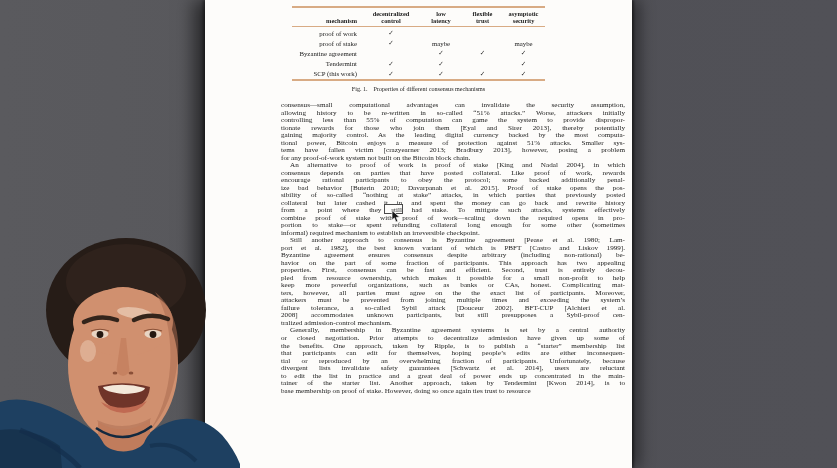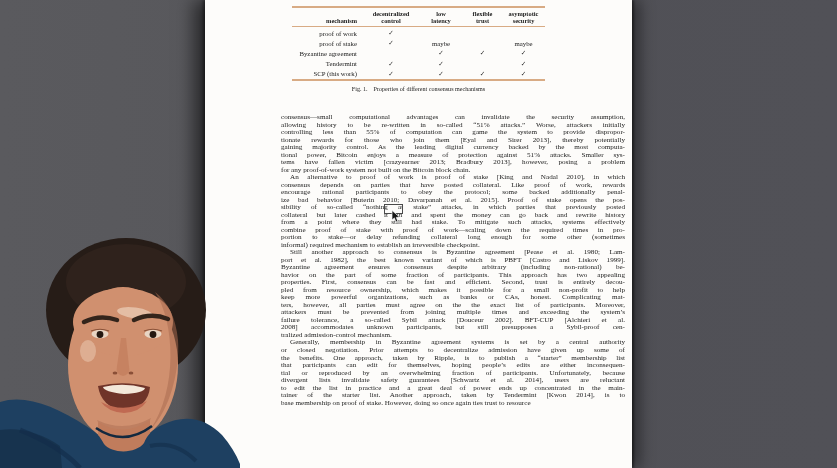--- a/index.html
+++ b/index.html
@@ -16,21 +16,21 @@
     grid-template-columns:71px 56px 44px 39px 43px;align-items:end;}
   .th{font-weight:bold;font-size:6.4px;line-height:7.2px;text-align:center;white-space:pre-line;color:#1c1c1c;padding-bottom:1px;}
   .th.c0{text-align:right;padding-right:6px;}
   .tbody{position:absolute;left:87px;top:28px;width:253px;}
   .trow{display:grid;grid-template-columns:71px 56px 44px 39px 43px;height:10.2px;align-items:center;}
   .td{text-align:center;font-size:6.8px;color:#1c1c1c;}
   .td.mech{text-align:right;padding-right:6px;}
   .td .chk{font-family:"DejaVu Sans",sans-serif;font-size:6.6px;}
   .caption{position:absolute;left:87px;top:86px;width:253px;text-align:center;font-size:6.1px;color:#222;}
   .caption .lbl{margin-right:6px;}
-  .bodytext{position:absolute;left:76px;top:114px;width:344px;color:#1b1b1b;
+  .bodytext{position:absolute;left:76px;top:102px;width:344px;color:#1b1b1b;
     font-size:7.15px;line-height:7.52px;}
   .tl{text-align:justify;text-align-last:justify;}
   .tl.last{text-align-last:left;}
   .tl.ind{text-indent:9px;}
   .selbox{position:absolute;left:179px;top:204px;width:17px;height:8px;border:0.8px solid #4a4a4a;z-index:3;}
   .cursor{position:absolute;left:186px;top:210px;z-index:4;}
   .person{position:absolute;left:0;top:230px;width:240px;height:238px;z-index:5;}
 </style>
 </head>
 <body>
@@ -98,29 +98,29 @@
 
     <div class="bodytext">
         <div class="tl">consensus—small computational advantages can invalidate the security assumption,</div>
         <div class="tl">allowing history to be re-written in so-called “51% attacks.” Worse, attackers initially</div>
         <div class="tl">controlling less than 55% of computation can game the system to provide dispropor-</div>
         <div class="tl">tionate rewards for those who join them [Eyal and Sirer 2013], thereby potentially</div>
         <div class="tl">gaining majority control. As the leading digital currency backed by the most computa-</div>
         <div class="tl">tional power, Bitcoin enjoys a measure of protection against 51% attacks. Smaller sys-</div>
         <div class="tl">tems have fallen victim [crazyearner 2013; Bradbury 2013], however, posing a problem</div>
         <div class="tl last">for any proof-of-work system not built on the Bitcoin block chain.</div>
-        <div class="tl ind">An alternative to proof of work is proof of stake [King and Nadal 2010], in which</div>
+        <div class="tl ind">An alternative to proof of work is proof of stake [King and Nadal 2004], in which</div>
         <div class="tl">consensus depends on parties that have posted collateral. Like proof of work, rewards</div>
         <div class="tl">encourage rational participants to obey the protocol; some backed additionally penal-</div>
         <div class="tl">ize bad behavior [Buterin 2010; Davarpanah et al. 2015]. Proof of stake opens the pos-</div>
         <div class="tl">sibility of so-called “nothing at stake” attacks, in which parties that previously posted</div>
         <div class="tl">collateral but later cashed it in and spent the money can go back and rewrite history</div>
         <div class="tl">from a point where they still had stake. To mitigate such attacks, systems effectively</div>
-        <div class="tl">combine proof of stake with proof of work—scaling down the required times in pro-</div>
-        <div class="tl">portion to stake—or delay refunding collateral long enough for some other (sometimes</div>
+        <div class="tl">combine proof of stake with proof of work—scaling down the required opens in pro-</div>
+        <div class="tl">portion to stake—or spent refunding collateral long enough for some other (sometimes</div>
         <div class="tl last">informal) required mechanism to establish an irreversible checkpoint.</div>
         <div class="tl ind">Still another approach to consensus is Byzantine agreement [Pease et al. 1980; Lam-</div>
         <div class="tl">port et al. 1982], the best known variant of which is PBFT [Castro and Liskov 1999].</div>
         <div class="tl">Byzantine agreement ensures consensus despite arbitrary (including non-rational) be-</div>
         <div class="tl">havior on the part of some fraction of participants. This approach has two appealing</div>
         <div class="tl">properties. First, consensus can be fast and efficient. Second, trust is entirely decou-</div>
         <div class="tl">pled from resource ownership, which makes it possible for a small non-profit to help</div>
         <div class="tl">keep more powerful organizations, such as banks or CAs, honest. Complicating mat-</div>
         <div class="tl">ters, however, all parties must agree on the the exact list of participants. Moreover,</div>
         <div class="tl">attackers must be prevented from joining multiple times and exceeding the system’s</div>

